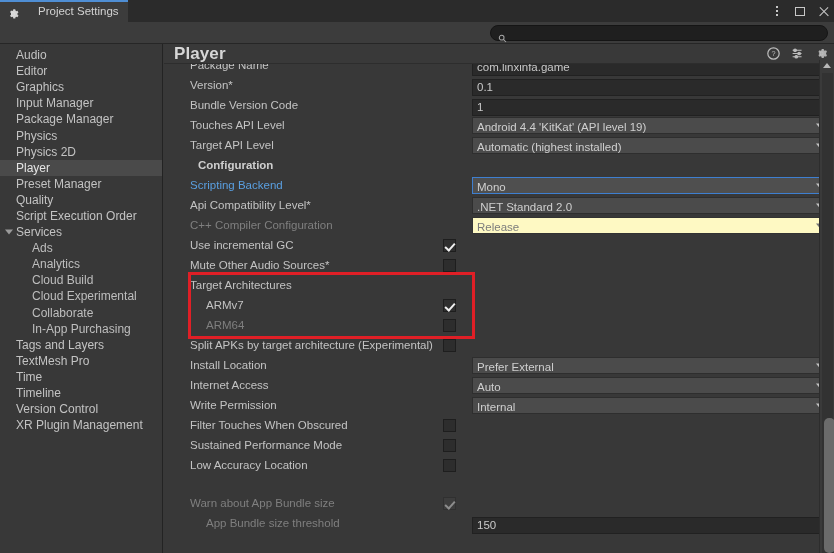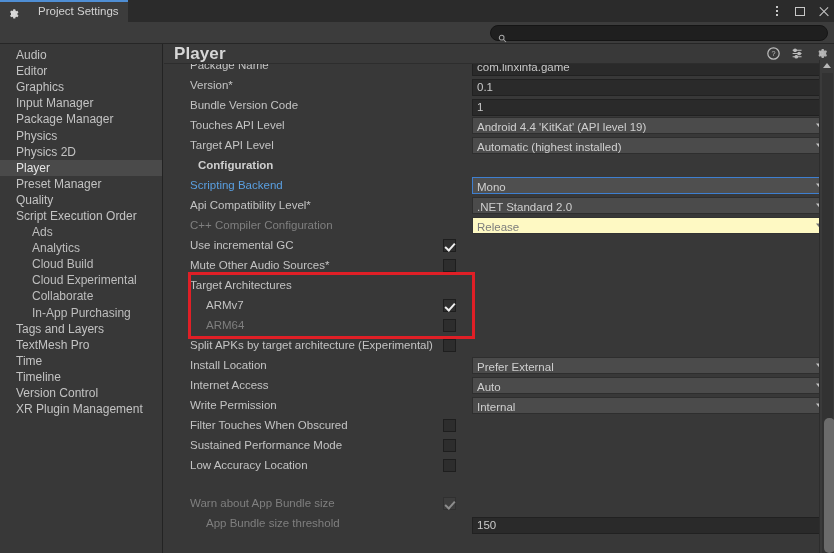--- a/index.html
+++ b/index.html
@@ -260,20 +260,24 @@
         <span>Player</span>
       </div>
       <div class="side-item">
         <span>Preset Manager</span>
       </div>
       <div class="side-item">
         <span>Quality</span>
       </div>
       <div class="side-item">
         <span>Script Execution Order</span>
+      </div>
+      <div class="side-item">
+        <span class="tri open"></span>
+        <span>Services</span>
       </div>
       <div class="side-item lvl1">
         <span>Ads</span>
       </div>
       <div class="side-item lvl1">
         <span>Analytics</span>
       </div>
       <div class="side-item lvl1">
         <span>Cloud Build</span>
       </div>

